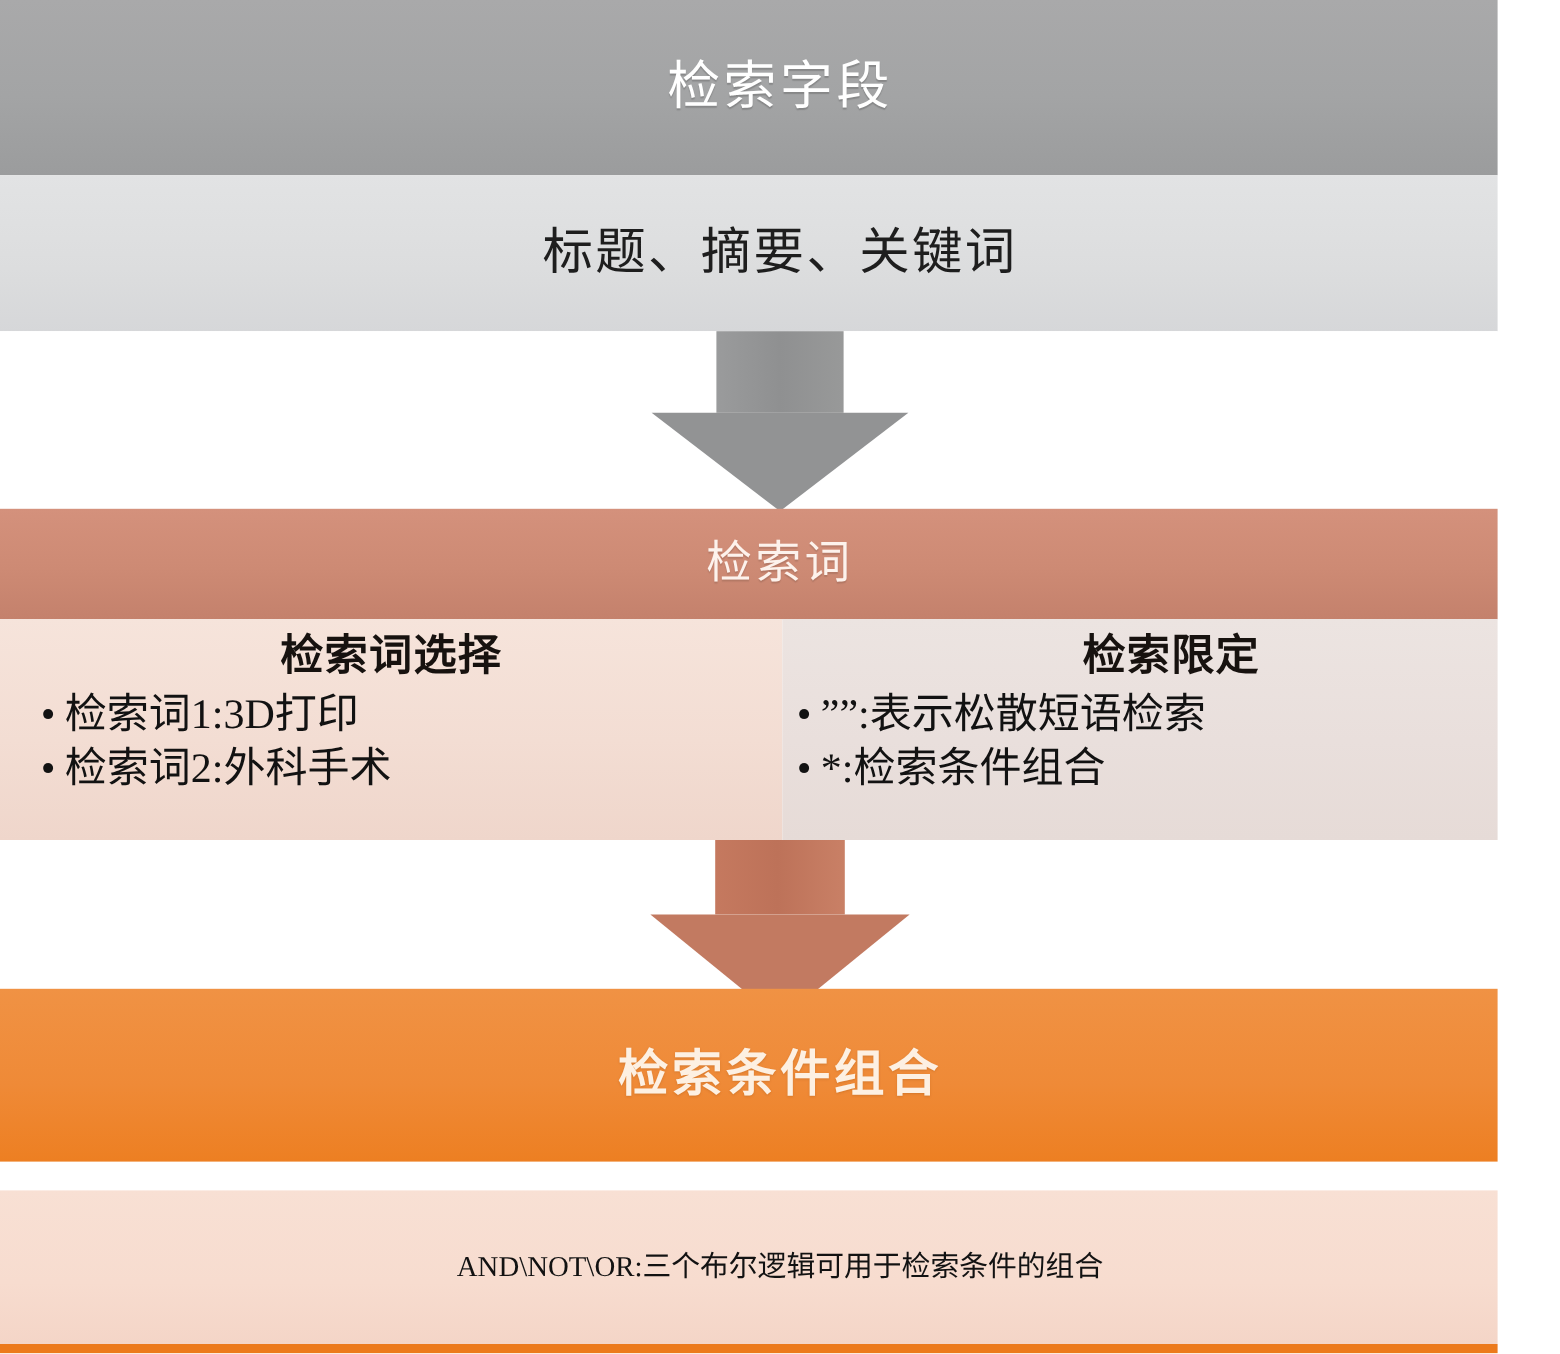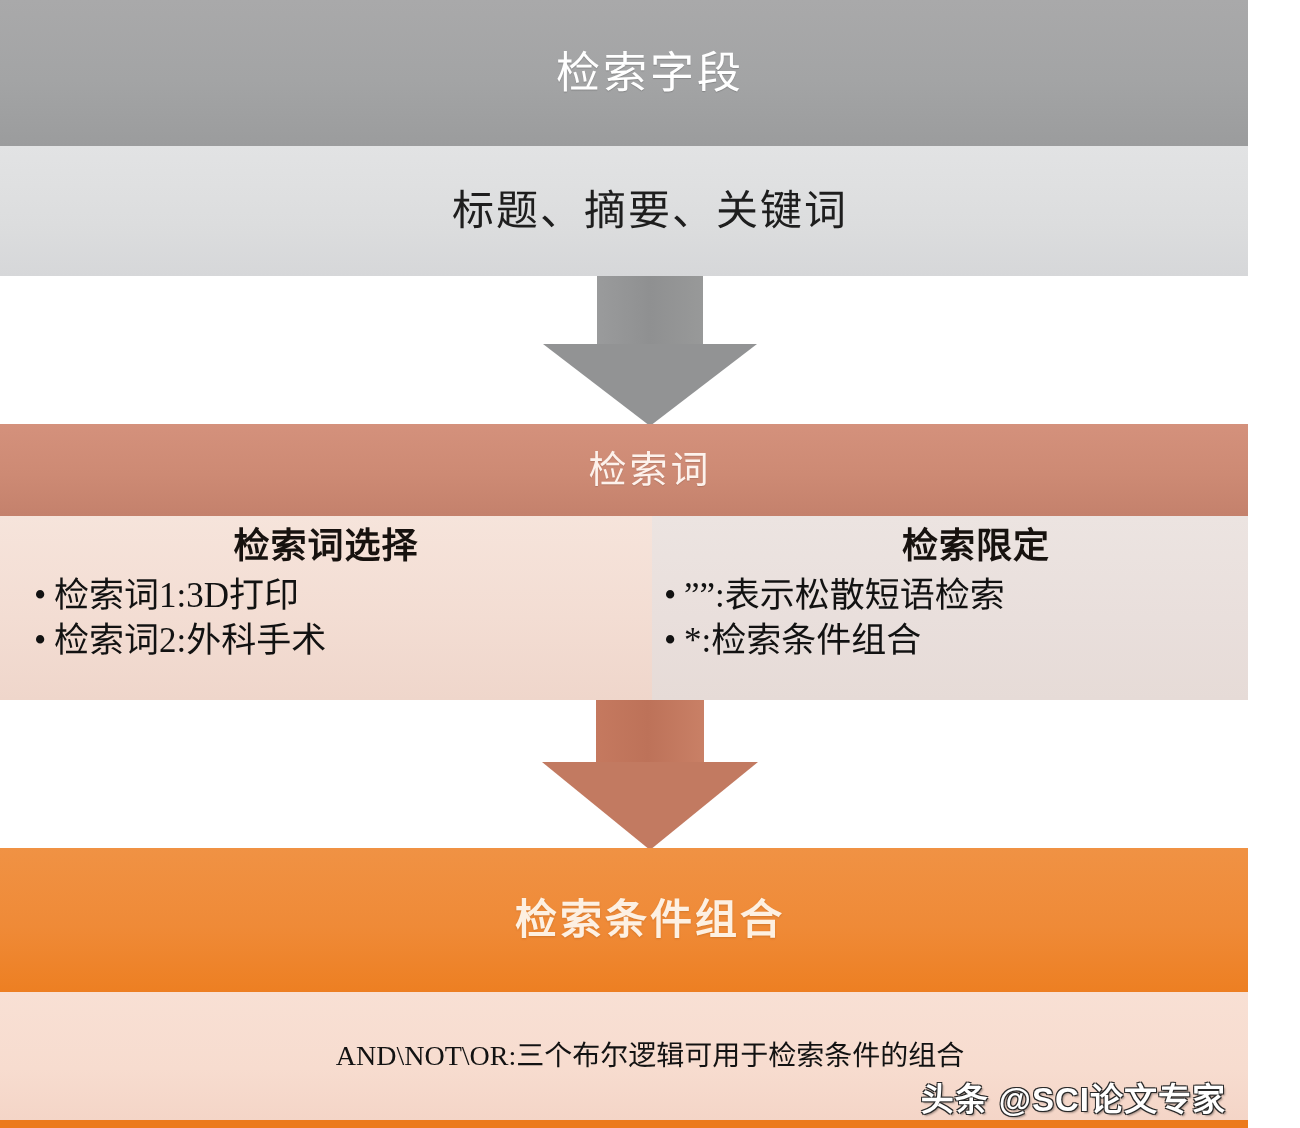--- a/index.html
+++ b/index.html
@@ -182,42 +182,42 @@
     left: 0;
     top: 0;
     font-size: 35px;
     line-height: 1.28;
     color: #121212;
   }
   .term-col-right .bullet-list { padding-left: 12px; }
 
   
   .band-combo-head {
-    top: 848px;
+    top: 824px;
     height: 144px;
     background: linear-gradient(180deg, #f09244 0%, #ef8a37 55%, #ed7f22 100%);
     text-align: right;
   }
   .band-combo-head .band-title {
     font-family: "Liberation Serif", "DejaVu Serif", serif;
     font-size: 42px;
     font-weight: 700;
     color: #fdf0e2;
     letter-spacing: 3px;
     line-height: 1;
     text-shadow: 0 1px 2px rgba(120,60,10,.22);
   }
   .band-combo-body {
     top: 992px;
     height: 128px;
     background: linear-gradient(180deg, #f8e0d4 0%, #f7dccf 60%, #f4d5c7 100%);
   }
   .band-combo-body .band-sub {
     font-family: "Liberation Serif", "DejaVu Serif", serif;
-    font-size: 28px;
+    font-size: 24px;
     font-weight: 400;
     color: #121212;
     letter-spacing: 0px;
     line-height: 1;
     white-space: nowrap;
   }
   .band-footer-strip {
     top: 1120px;
     height: 8px;
     background: #ec7a1c;
@@ -310,15 +310,14 @@
   <div class="band band-combo-head">
     <span class="band-title">检索条件组合</span>
   </div>
 
   <div class="band band-combo-body">
     <span class="band-sub">AND\NOT\OR:三个布尔逻辑可用于检索条件的组合</span>
   </div>
 
   <div class="band band-footer-strip"></div>
 
-  <div class="watermark">头条 @SCI论文专家</div>
 
 </div>
 
 </body></html>

